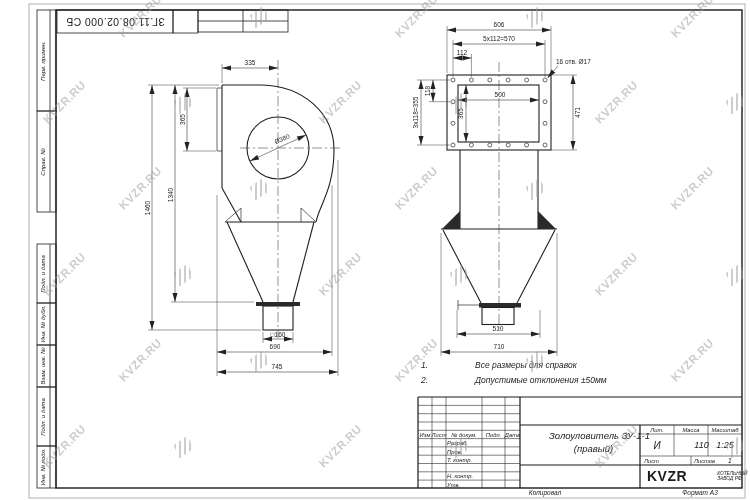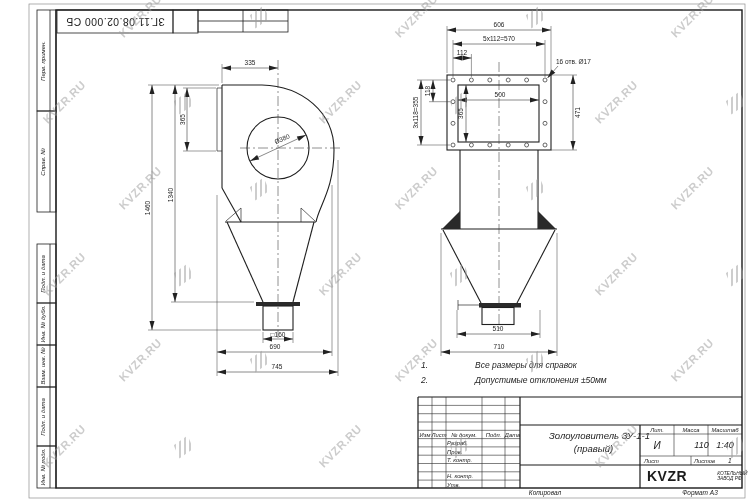--- a/index.html
+++ b/index.html
@@ -279,21 +279,21 @@
     <div class="abs tb-small gost nowrap" style="left:420px;top:448.5px;">Пров.</div>
     <div class="abs tb-small gost nowrap" style="left:420px;top:456.5px;">Т. контр.</div>
     <div class="abs tb-small gost nowrap" style="left:420px;top:473px;">Н. контр.</div>
     <div class="abs tb-small gost nowrap" style="left:420px;top:481.5px;">Утв.</div>
 
     <div class="abs flexc tb-small gost" style="left:640px;top:425px;width:34px;height:9px;">Лит.</div>
     <div class="abs flexc tb-small gost" style="left:674px;top:425px;width:34px;height:9px;">Масса</div>
     <div class="abs flexc tb-small gost" style="left:708px;top:425px;width:34px;height:9px;">Масштаб</div>
     <div class="abs flexc gost" style="left:640px;top:434px;width:34px;height:22px;font-size:10px;">И</div>
     <div class="abs flexc gost" style="left:674px;top:434px;width:55px;height:22px;font-size:9px;">110</div>
-    <div class="abs flexc gost" style="left:708px;top:434px;width:34px;height:22px;font-size:9px;">1:40</div>
+    <div class="abs flexc gost" style="left:708px;top:434px;width:34px;height:22px;font-size:9px;">1:25</div>
 
     <div class="abs tb-small gost" style="left:644px;top:457.5px;">Лист</div>
     <div class="abs tb-small gost" style="left:694px;top:457.5px;">Листов</div>
     <div class="abs gost" style="left:728px;top:457px;font-size:6.5px;">1</div>
 
     <div class="abs" style="left:644px;top:466px;width:96px;height:20px;display:flex;align-items:center;gap:3px;">
       <div class="logo-mark"></div>
       <span style="font-size:14px;font-weight:bold;letter-spacing:.5px;">KVZR</span>
       <span style="display:inline-block;line-height:5px;">
         <span class="gost nowrap" style="font-size:4.8px;display:block;">КОТЕЛЬНЫЙ</span>

